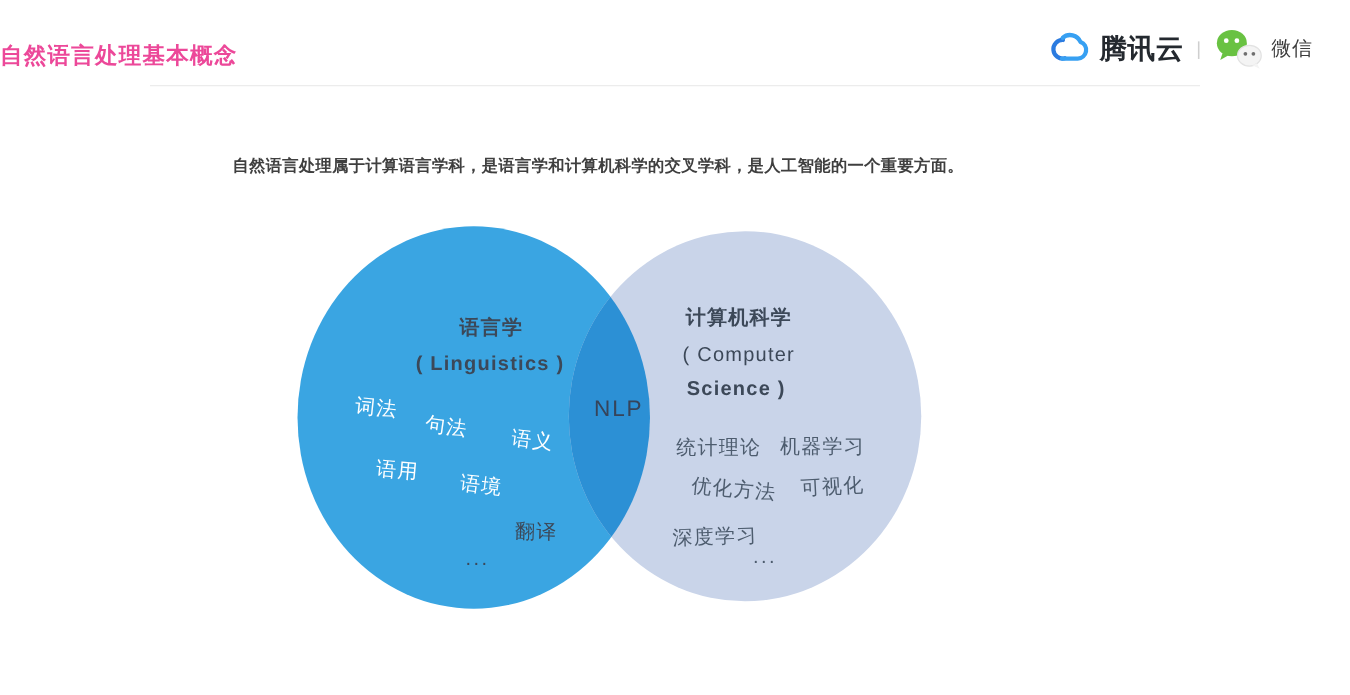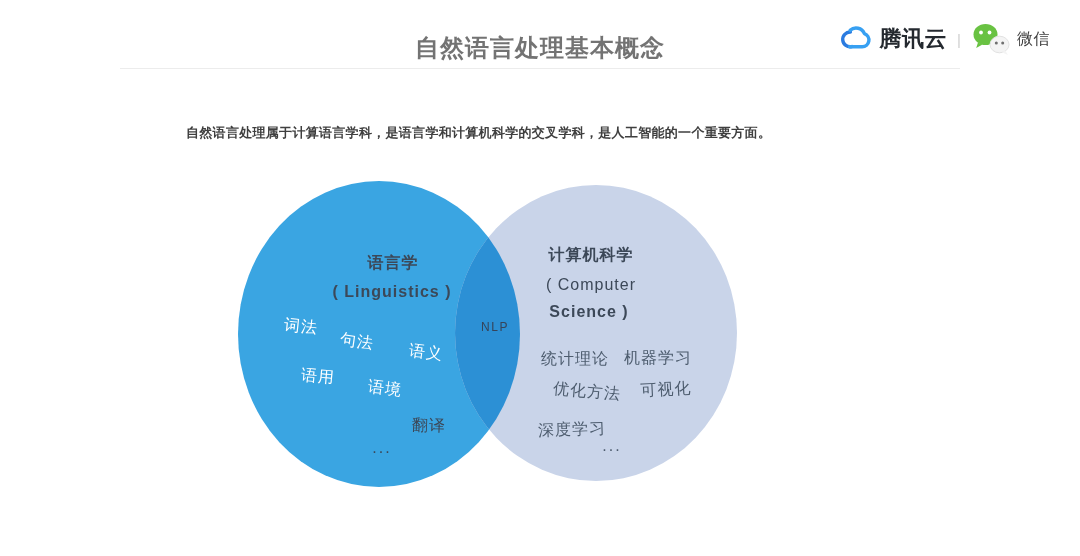--- a/index.html
+++ b/index.html
@@ -1,22 +1,22 @@
 <!DOCTYPE html>
 <html><head>
 <meta charset="utf-8">
 <style>
   * { margin:0; padding:0; box-sizing:border-box; }
   html,body { background:#ffffff; }
   body { font-family:"Liberation Sans","DejaVu Sans",sans-serif; }
   .slide { position:relative; width:1080px; height:556px; background:#fff; overflow:hidden; }
 
   
-  .page-title { position:absolute; top:32px; left:0; width:100%; text-align:center;
-    font-size:24px; font-weight:700; color:#737373; letter-spacing:1px; }
+  .page-title { position:absolute; top:32px; left:0; width:100%; 
+    font-size:18px; font-weight:700; color:#ec4899; letter-spacing:1px; }
   .header-divider { position:absolute; top:68px; left:120px; width:840px; height:1px;
     background:#ececec; }
   .brand { position:absolute; top:22px; right:30px; display:flex; align-items:center; height:34px; }
   .brand svg { display:block; }
   .tc-name { font-size:22px; font-weight:700; color:#24292f; margin-left:7px; letter-spacing:0.5px; }
   .brand-sep { color:#cfcfcf; margin:0 10px; font-size:15px; font-weight:400; }
   .wc-name { font-size:16px; color:#3c3c3c; margin-left:6px; letter-spacing:0.5px; }
 
   
   .intro-text { position:absolute; top:124px; left:186px; font-size:13px; font-weight:700;
@@ -32,21 +32,21 @@
   .l-title   { left:393px; top:263px; font-weight:700; color:#3c4858; }
   .l-sub     { left:392px; top:292px; font-weight:700; color:#3c4858; }
   .t1 { left:301px; top:327px; transform:translate(-50%,-50%) rotate(6deg); }
   .t2 { left:357px; top:342px; transform:translate(-50%,-50%) rotate(8deg); }
   .t3 { left:426px; top:353px; transform:translate(-50%,-50%) rotate(7deg); }
   .t4 { left:318px; top:377px; transform:translate(-50%,-50%) rotate(5deg); }
   .t5 { left:385px; top:389px; transform:translate(-50%,-50%) rotate(7deg); }
   .t6 { left:429px; top:426px; transform:translate(-50%,-50%) rotate(2deg); }
   .t7 { left:382px; top:448px; letter-spacing:2px; }
 
-  .nlp-label { left:495px; top:327px; font-size:12px; color:#36445a; letter-spacing:1.5px; }
+  .nlp-label { left:495px; top:327px; font-size:18px; color:#36445a; letter-spacing:1.5px; }
 
   .rt1 { left:591px; top:255px; font-weight:700; color:#3c4858; }
   .rt2 { left:591px; top:285px; font-weight:400; color:#3c4858; }
   .rt3 { left:589px; top:312px; font-weight:700; color:#3c4858;text-align:right; }
   .r1 { left:575px; top:359px; }
   .r2 { left:658px; top:358px;text-align:right; }
   .r3 { left:587px; top:392px; transform:translate(-50%,-50%) rotate(5deg); }
   .r4 { left:666px; top:390px; transform:translate(-50%,-50%) rotate(-3deg); }
   .r5 { left:572px; top:430px; transform:translate(-50%,-50%) rotate(-2deg); }
   .r6 { left:612px; top:446px; letter-spacing:2px; }

